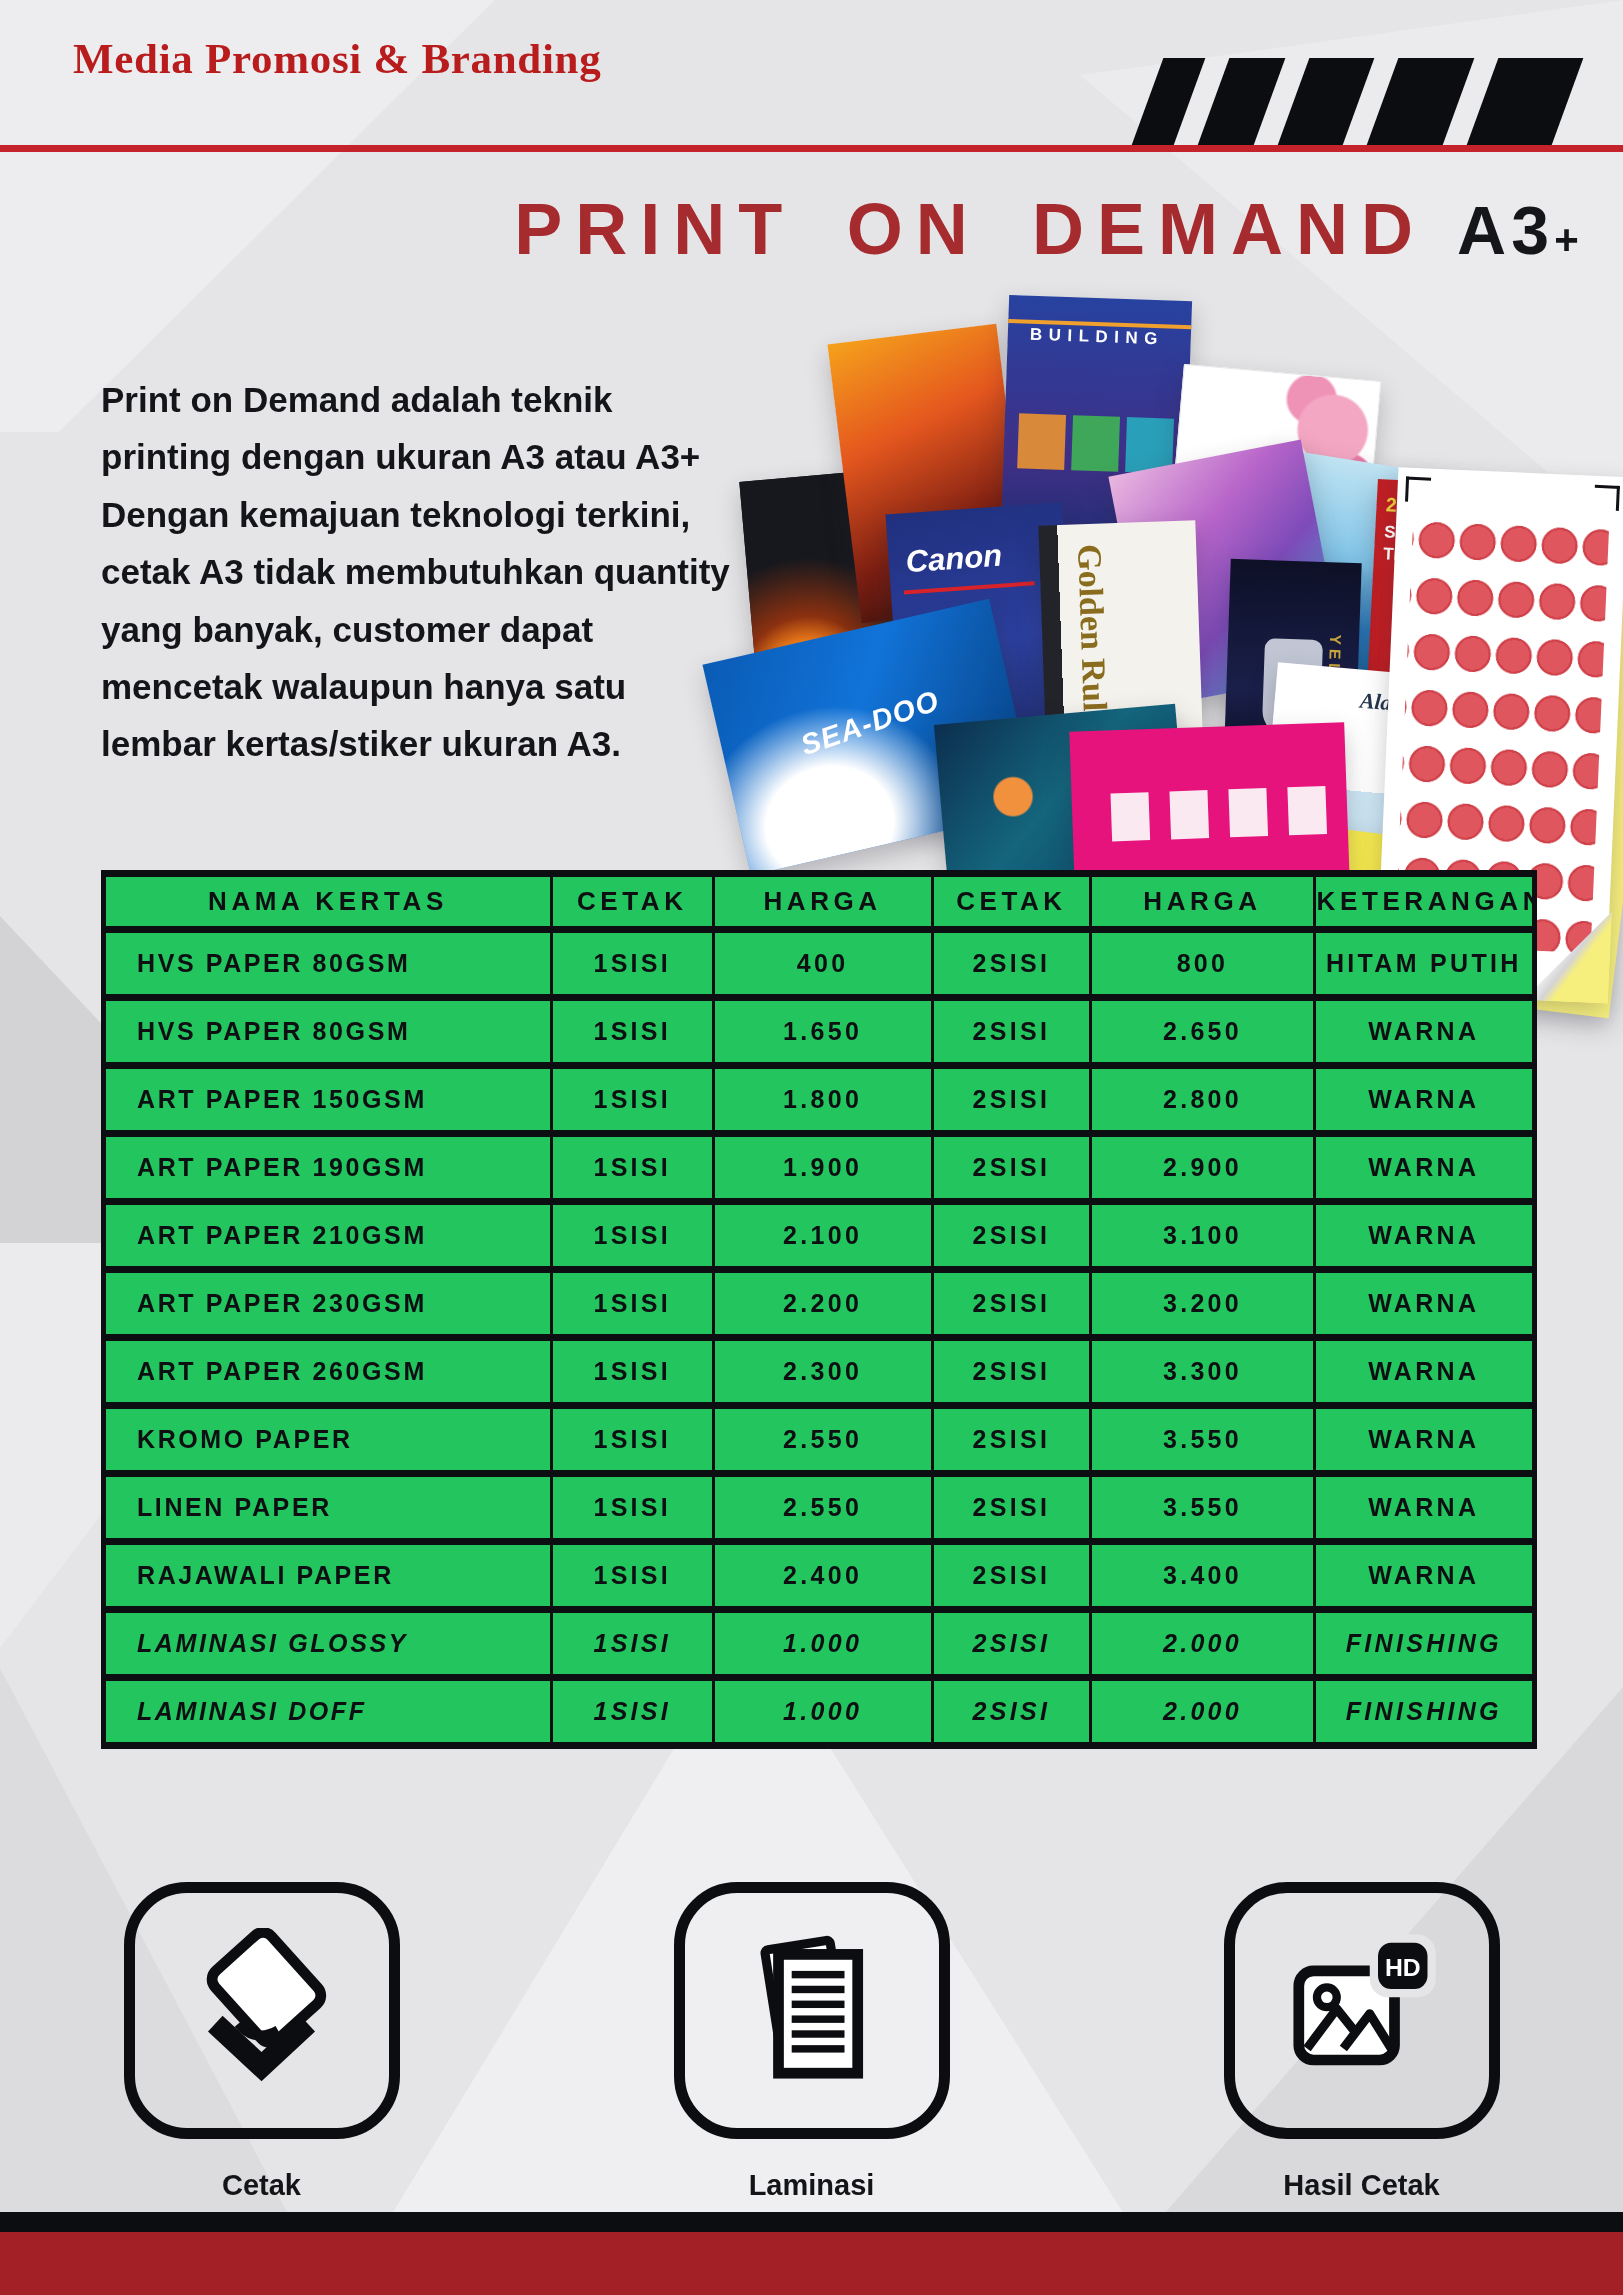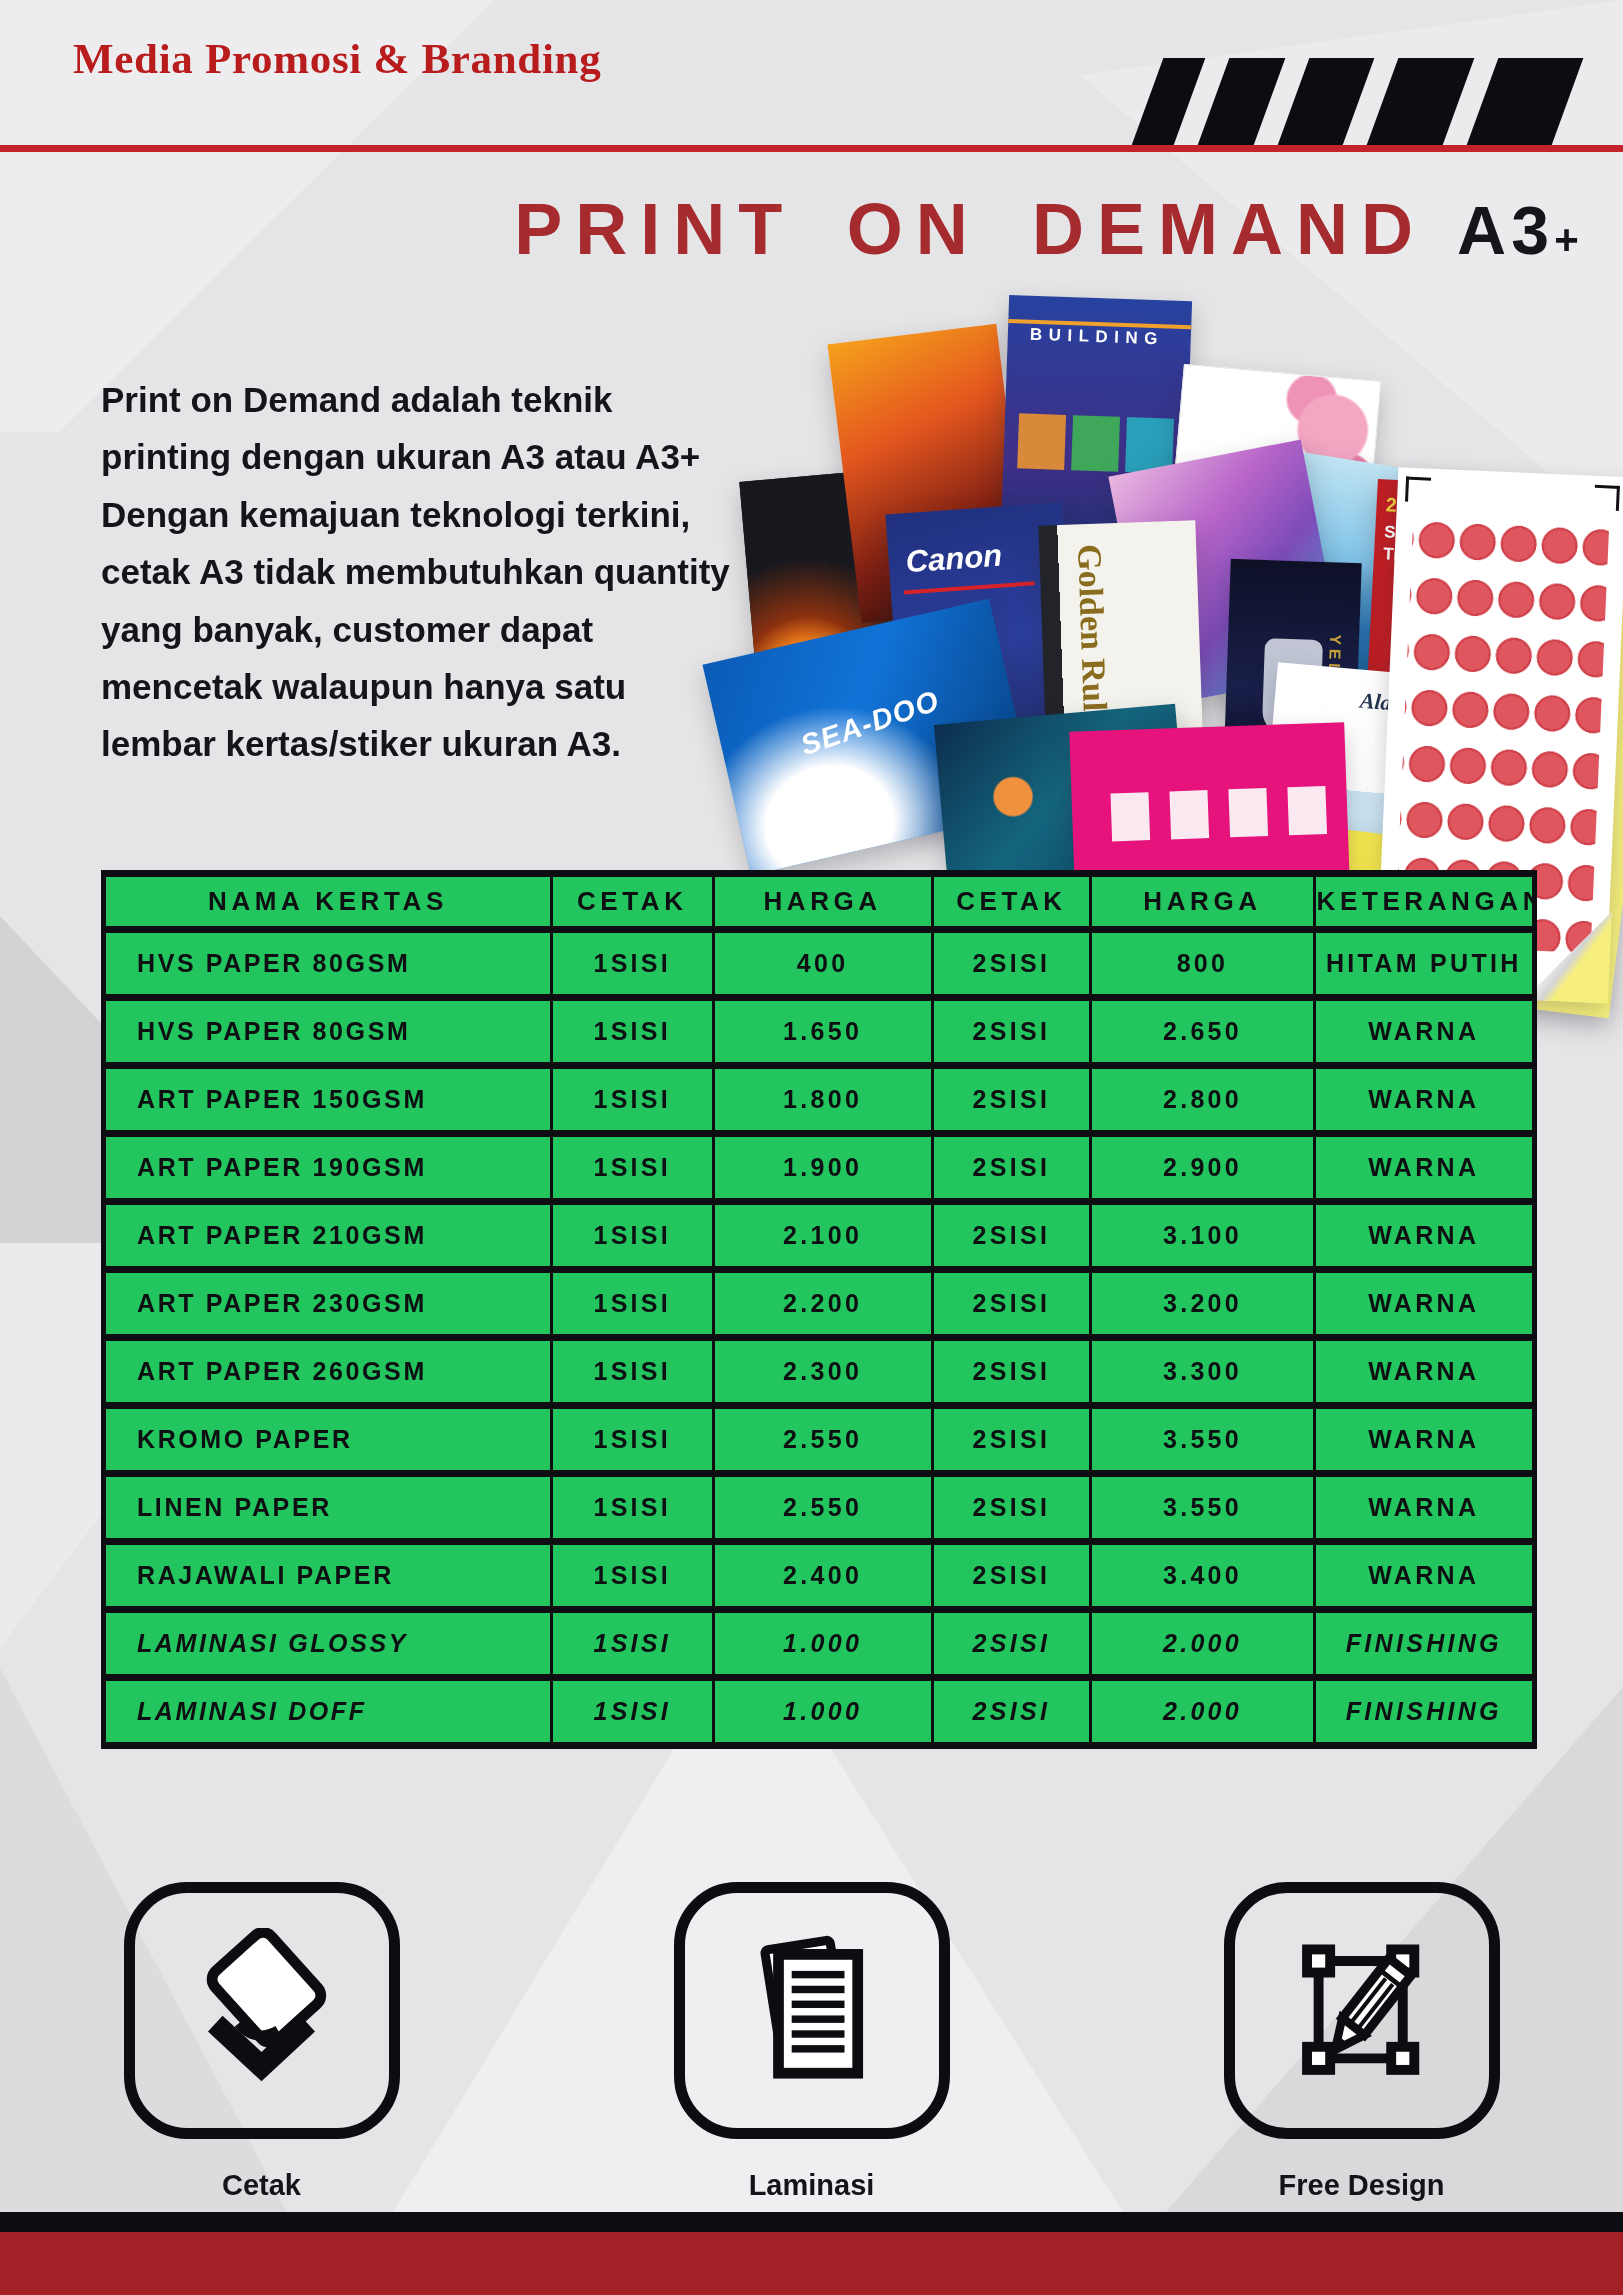--- a/index.html
+++ b/index.html
@@ -370,44 +370,38 @@
             <rect x="38" y="62" width="32" height="4.5" fill="#0c0d10"></rect>
             <rect x="38" y="71" width="32" height="4.5" fill="#0c0d10"></rect>
           </svg>
         </div>
         <div class="cap">
           <div>Laminasi</div>
           <div>Glossy/Doff</div>
         </div>
       </div>
 
+
       <div class="feature">
         <div class="icon-box">
           <svg viewBox="0 0 100 100">
-            <path d="M31 20 H68 M24 28 V72 M75 28 V72 M31 79 H68" stroke="#0c0d10" stroke-width="6" fill="none"></path>
-            <rect x="17" y="13" width="14" height="14" fill="#ffffff" stroke="#0c0d10" stroke-width="6"></rect>
-            <rect x="68" y="13" width="14" height="14" fill="#ffffff" stroke="#0c0d10" stroke-width="6"></rect>
-            <rect x="17" y="72" width="14" height="14" fill="#ffffff" stroke="#0c0d10" stroke-width="6"></rect>
-            <rect x="68" y="72" width="14" height="14" fill="#ffffff" stroke="#0c0d10" stroke-width="6"></rect>
-            <g transform="rotate(38 52 50)">
-              <rect x="44" y="16" width="17" height="46" fill="#ffffff" stroke="#0c0d10" stroke-width="5.5"></rect>
-              <line x1="44" y1="25" x2="61" y2="25" stroke="#0c0d10" stroke-width="3"></line>
-              <line x1="50" y1="27" x2="50" y2="62" stroke="#0c0d10" stroke-width="2.5"></line>
-              <line x1="55.5" y1="27" x2="55.5" y2="62" stroke="#0c0d10" stroke-width="2.5"></line>
-              <path d="M44 62 L61 62 L52.5 80 Z" fill="#ffffff" stroke="#0c0d10" stroke-width="5"></path>
-              <path d="M49.5 72 L55.5 72 L52.5 79 Z" fill="#0c0d10"></path>
-            </g>
+            <rect x="12" y="26" width="58" height="54" rx="9" fill="#ffffff" stroke="#0c0d10" stroke-width="6.5"></rect>
+            <circle cx="29" cy="42" r="6" fill="none" stroke="#0c0d10" stroke-width="5"></circle>
+            <path d="M17 73 L35 49 L47 64" fill="none" stroke="#0c0d10" stroke-width="5.5" stroke-linejoin="round"></path>
+            <path d="M39 73 L55 52 L68 73" fill="none" stroke="#0c0d10" stroke-width="5.5" stroke-linejoin="round"></path>
+            <rect x="55" y="4" width="40" height="38" rx="11" fill="#e5e5e7"></rect>
+            <rect x="60" y="9" width="30" height="28" rx="8" fill="#0c0d10"></rect>
+            <text x="75" y="29" text-anchor="middle" fill="#ffffff" font-size="15" font-weight="bold" font-family="Liberation Sans, sans-serif">HD</text>
           </svg>
         </div>
         <div class="cap">
-          <div>Free Design</div>
-          <div></div>
-        </div>
-      </div>
-
+          <div>Hasil Cetak</div>
+          <div>Jelas/Tajam</div>
+        </div>
+      </div>
 
     </div>
 
     <div class="foot-black"></div>
     <div class="foot-red"></div>
 
   </div>
 </div>
 
 

